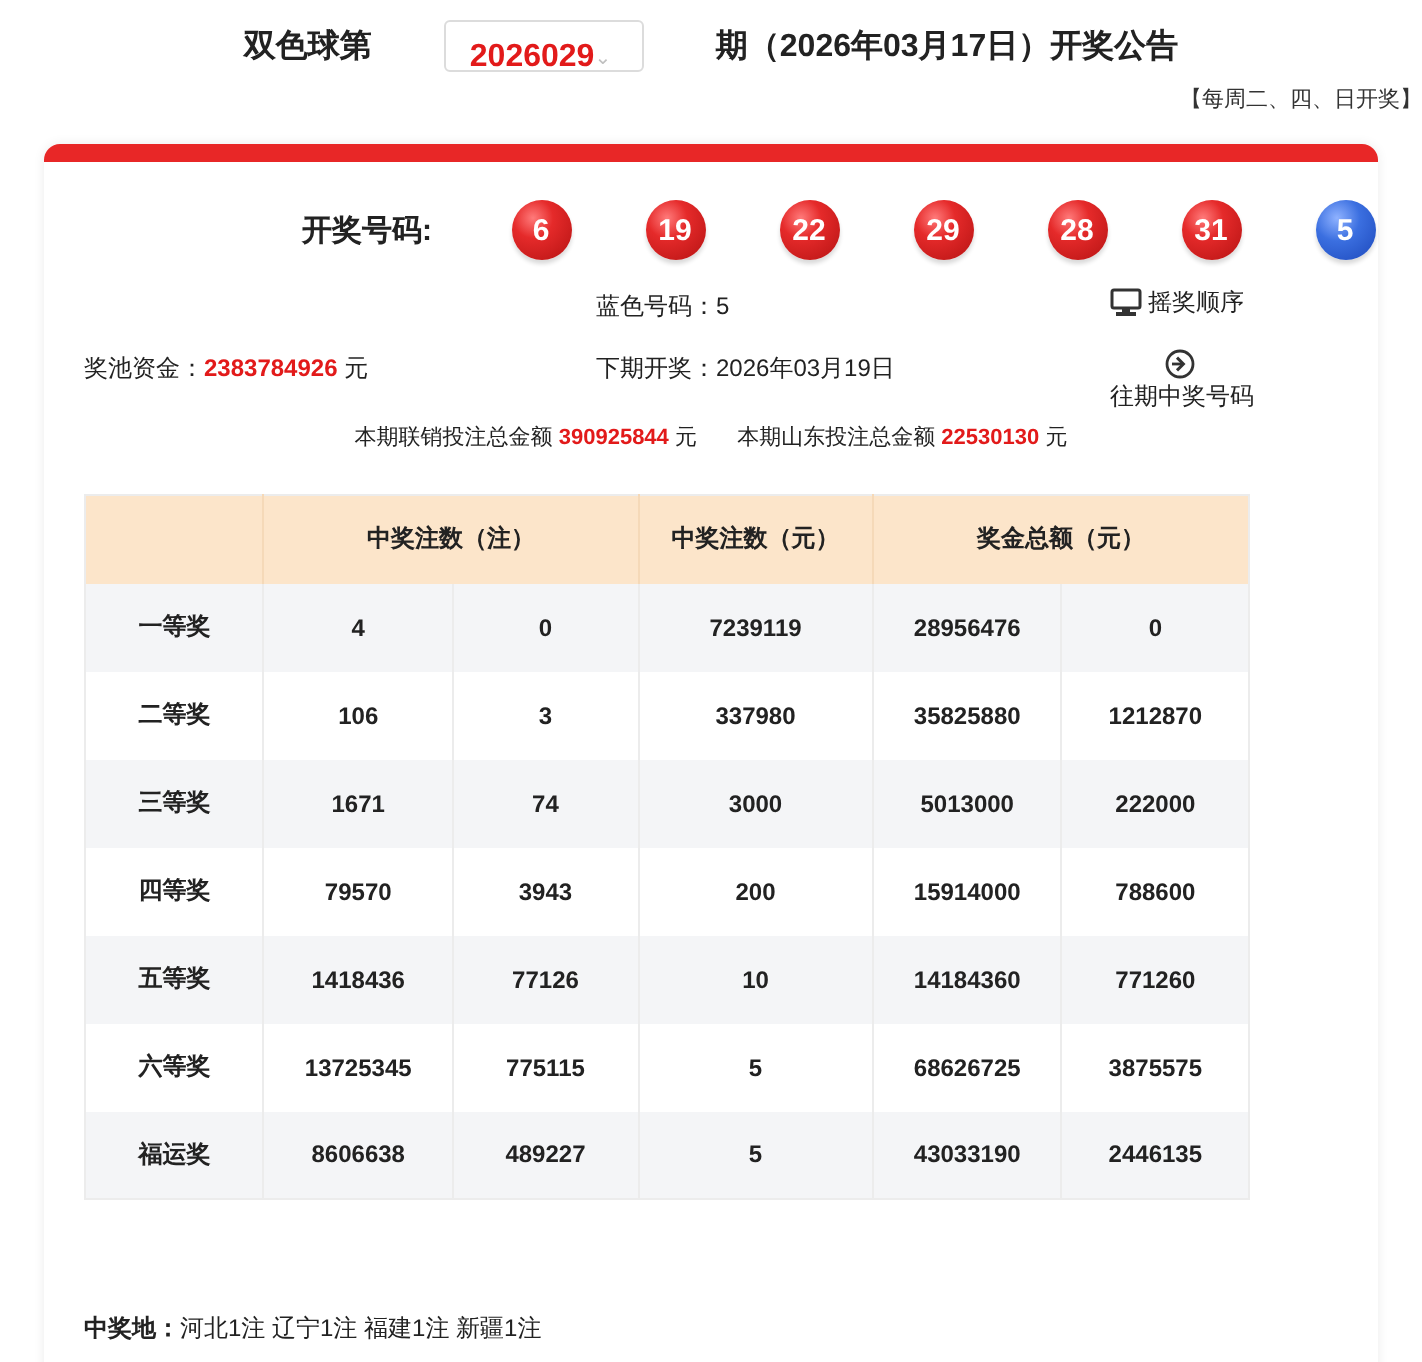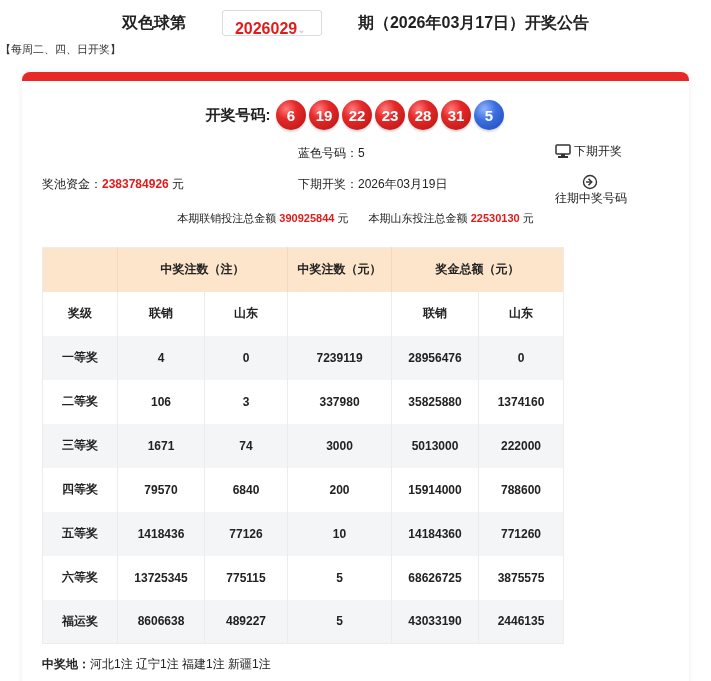--- a/index.html
+++ b/index.html
@@ -3,41 +3,41 @@
 <meta charset="utf-8">
 <style>
   * { box-sizing: border-box; margin: 0; padding: 0; }
   html, body { width: 711px; height: 681px; overflow: hidden; background: #ffffff; }
   body { font-family: "Liberation Sans", "DejaVu Sans", sans-serif; color: #333; position: relative; }
 
   .header { position: absolute; top: 0; left: 0; width: 711px; text-align: center; }
   .title-row { position: absolute; top: 10px; left: 0; width: 711px; display: flex; justify-content: center; align-items: center; font-size: 16px; font-weight: bold; color: #222; gap: 28px; }
   .issue-select { display: inline-flex; align-items: center; width: 100px; height: 26px; margin: 0 8px; padding: 12px 8px 0 12px; border: 1px solid #dcdcdc; border-radius: 3px; background: #fff; color: #e21a1a; font-size: 16px; font-weight: bold; cursor: pointer; }
   .issue-select .chev { color: #c0c0c0; font-size: 10px; font-weight: normal; }
-  .subtitle { position: absolute; top: 42px; left: 0; width: 711px; text-align: left; font-size: 11px; color: #333; }
+  .subtitle { position: absolute; top: 42px; left: 0; width: 711px; text-align: right; font-size: 11px; color: #333; }
 
   .card { position: absolute; top: 72px; left: 22px; width: 667px; height: 620px; background: #fff; border-radius: 8px 8px 0 0; box-shadow: 0 0 6px rgba(0,0,0,0.08); }
   .card-top { height: 9px; background: #e82727; border-radius: 8px 8px 0 0; }
 
-  .numbers-row { position: absolute; top: 28px; left: 0; width: 667px; display: flex; justify-content: center; align-items: center; }
+  .numbers-row { position: absolute; top: 28px; left: 0; width: 667px; display: flex; justify-content: flex-end; align-items: center; gap: 34px; }
   .numbers-label { font-size: 15px; font-weight: bold; color: #222; margin-right: 4px; }
   .ball { width: 30px; height: 30px; border-radius: 50%; margin: 0 1.5px; display: flex; align-items: center; justify-content: center; color: #fff; font-weight: bold; font-size: 15px; box-shadow: 0 2px 2px rgba(0,0,0,0.15); }
   .ball.red { background: radial-gradient(circle at 35% 30%, #ff7a7a 0%, #e52a2a 35%, #c41a1a 80%, #a81212 100%); }
   .ball.blue { background: radial-gradient(circle at 35% 30%, #8fb2ff 0%, #3b6fe0 40%, #2452c4 85%, #1a3ea0 100%); }
 
   .info { position: absolute; font-size: 12px; color: #222; white-space: nowrap; }
   .info .red { color: #e21a1a; font-weight: bold; }
   .link { position: absolute; font-size: 12px; color: #222; display: flex; align-items: center; cursor: pointer; }
   .link svg { margin-right: 3px; }
 
   .totals { position: absolute; top: 139px; left: 0; width: 667px; text-align: center; font-size: 11px; color: #222; }
   .totals .red { color: #e21a1a; font-weight: bold; }
   .totals .gap { display: inline-block; width: 14px; }
 
-  table { position: absolute; top: 175px; left: 20px; width: 522px; border-collapse: collapse; font-size: 12px; }
+  table { position: absolute; top: 175px; left: 20px; width: 583px; border-collapse: collapse; font-size: 12px; }
   td, th { text-align: center; height: 44px; color: #222; font-weight: bold; border-right: 1px solid #ececec; }
   td:last-child, th:last-child { border-right: none; }
   thead tr.h1 th { background: #fce5ca; font-weight: bold; }
   thead tr.h1 th { border-right-color: #f5d9b8; }
   tr.h2 td { background: #fff; }
   tbody tr:nth-child(odd) td { background: #f4f5f7; }
   tbody tr:nth-child(even) td { background: #fff; }
   table { border: 1px solid #ececec; }
   td { font-family: "Liberation Sans", sans-serif; }
 
@@ -60,36 +60,36 @@
 </div>
 
 <div class="card">
   <div class="card-top"></div>
 
   <div class="numbers-row">
     <span class="numbers-label">开奖号码:</span>
     <div class="ball red">6</div>
     <div class="ball red">19</div>
     <div class="ball red">22</div>
-    <div class="ball red">23</div>
+    <div class="ball red">29</div>
     <div class="ball red">28</div>
     <div class="ball red">31</div>
     <div class="ball blue">5</div>
   </div>
 
   <div class="info" style="top:73px; left:276px;">
     <span>蓝色号码：</span><span>5</span>
   </div>
   <div class="link" style="top:71px; left:533px;">
     <svg width="16" height="15" viewBox="0 0 16 15">
         <rect x="1" y="1" width="14" height="9" rx="1" fill="none" stroke="#333" stroke-width="1.5"></rect>
         <rect x="6" y="10" width="4" height="2" fill="#333"></rect>
         <rect x="3" y="12" width="10" height="2" fill="#333"></rect>
       </svg>
-    <span>下期开奖</span>
+    <span>摇奖顺序</span>
   </div>
 
   <div class="info" style="top:104px; left:20px;">
     <span>奖池资金：</span><span class="red">2383784926</span> <span>元</span>
   </div>
   <div class="info" style="top:104px; left:276px;">
     <span>下期开奖：</span><span>2026年03月19日</span>
   </div>
   <div class="link" style="top:102px; left:533px;flex-direction:column;">
     <svg width="16" height="16" viewBox="0 0 16 16">
@@ -119,58 +119,50 @@
         <col style="width:100px">
         <col style="width:100px">
     </colgroup>
     <thead>
       <tr class="h1">
         <th></th>
         <th colspan="2">中奖注数（注）</th>
         <th>中奖注数（元）</th>
         <th colspan="2">奖金总额（元）</th>
       </tr>
-      <tr class="h2">
-        <td>奖级</td>
-        <td>联销</td>
-        <td>山东</td>
-        <td></td>
-        <td>联销</td>
-        <td>山东</td>
-      </tr>
     </thead>
     <tbody>
       <tr>
         <td>一等奖</td>
         <td>4</td>
         <td>0</td>
         <td>7239119</td>
         <td>28956476</td>
         <td>0</td>
       </tr>
       <tr>
         <td>二等奖</td>
         <td>106</td>
         <td>3</td>
         <td>337980</td>
         <td>35825880</td>
-        <td>1374160</td>
+        <td>1212870</td>
       </tr>
       <tr>
         <td>三等奖</td>
         <td>1671</td>
         <td>74</td>
         <td>3000</td>
         <td>5013000</td>
         <td>222000</td>
       </tr>
       <tr>
         <td>四等奖</td>
         <td>79570</td>
-        <td>6840</td>
+        <td>3943</td>
         <td>200</td>
         <td>15914000</td>
         <td>788600</td>
       </tr>
       <tr>
         <td>五等奖</td>
         <td>1418436</td>
         <td>77126</td>
         <td>10</td>
         <td>14184360</td>

